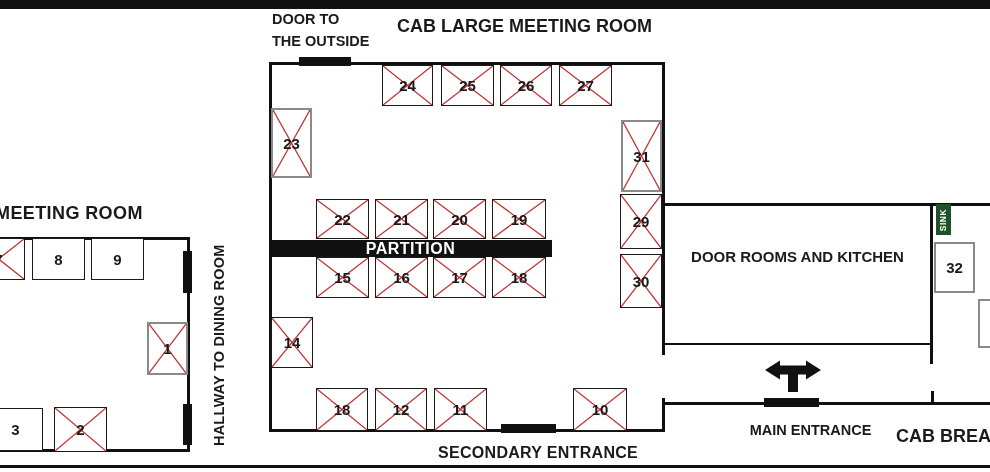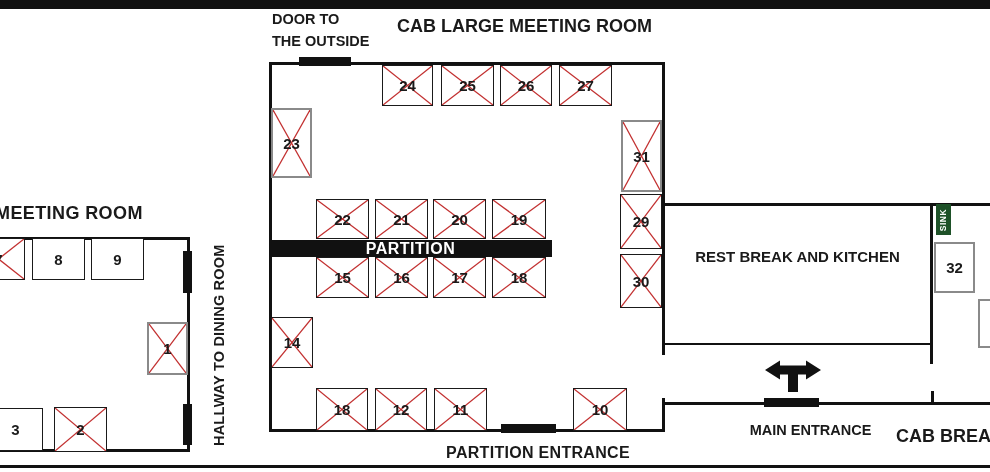--- a/index.html
+++ b/index.html
@@ -51,35 +51,35 @@
   </div>
 
   <div class="lbl" id="lbl-meeting-room">MEETING ROOM</div>
 
   <div class="lbl" id="lbl-hallway">HALLWAY TO DINING ROOM</div>
 
   <div id="partition">
     <span>PARTITION</span>
   </div>
 
-  <div class="lbl" id="lbl-restrooms">REST BREAK AND KITCHEN</div>
+  <div class="lbl" id="lbl-restrooms">DOOR ROOMS AND KITCHEN</div>
 
   <div id="sink">
     <span>SINK</span>
   </div>
 
   <svg id="arrow" viewBox="0 0 60 35" preserveAspectRatio="none">
     <path d="M2,12 L17,2.5 L17,7.5 L43,7.5 L43,2.5 L58,12 L43,21.5 L43,16.5 L35,16.5 L35,34 L25,34 L25,16.5 L17,16.5 L17,21.5 Z" fill="#111"></path>
   </svg>
 
   <div class="lbl" id="lbl-main-entrance">MAIN ENTRANCE</div>
 
   <div class="lbl" id="lbl-cab-break">CAB BREAK</div>
 
-  <div class="lbl" id="lbl-secondary">PARTITION ENTRANCE</div>
+  <div class="lbl" id="lbl-secondary">SECONDARY ENTRANCE</div>
 
 <div class="wall" style="left: 0px; top: 0px; width: 990px; height: 9px;"></div>
     <div class="wall" style="left: 0px; top: 465px; width: 990px; height: 3px;"></div>
     <div class="wall" style="left: 0px; top: 237px; width: 190px; height: 3px;"></div>
     <div class="wall" style="left: 187px; top: 237px; width: 3px; height: 215px;"></div>
     <div class="wall" style="left: 0px; top: 449px; width: 190px; height: 3px;"></div>
     <div class="wall" style="left: 269px; top: 62px; width: 396px; height: 3px;"></div>
     <div class="wall" style="left: 269px; top: 62px; width: 3px; height: 370px;"></div>
     <div class="wall" style="left: 662px; top: 62px; width: 3px; height: 293px;"></div>
     <div class="wall" style="left: 662px; top: 398px; width: 3px; height: 34px;"></div>

